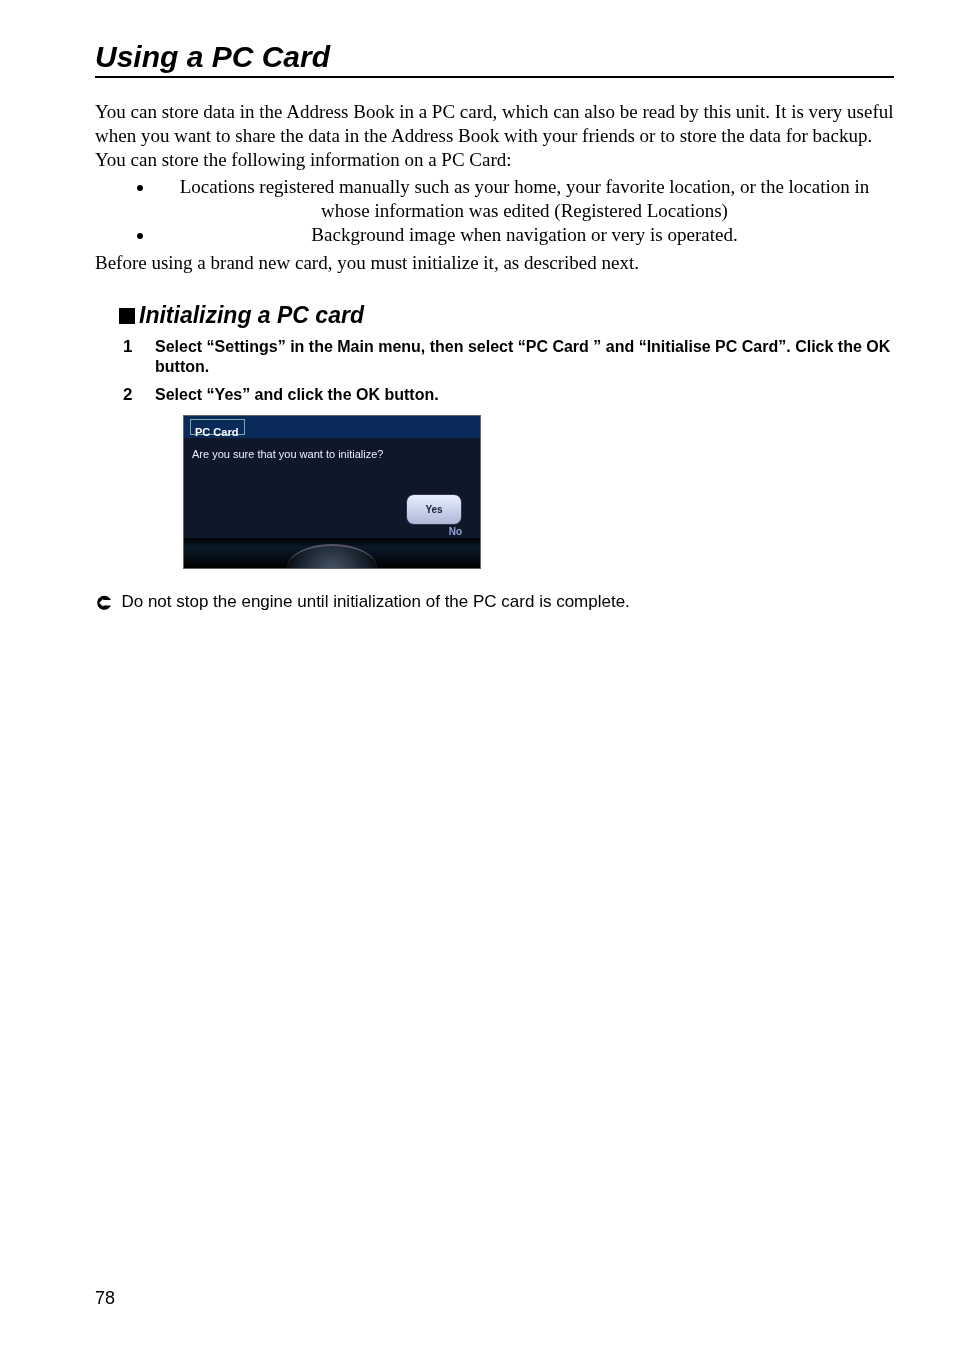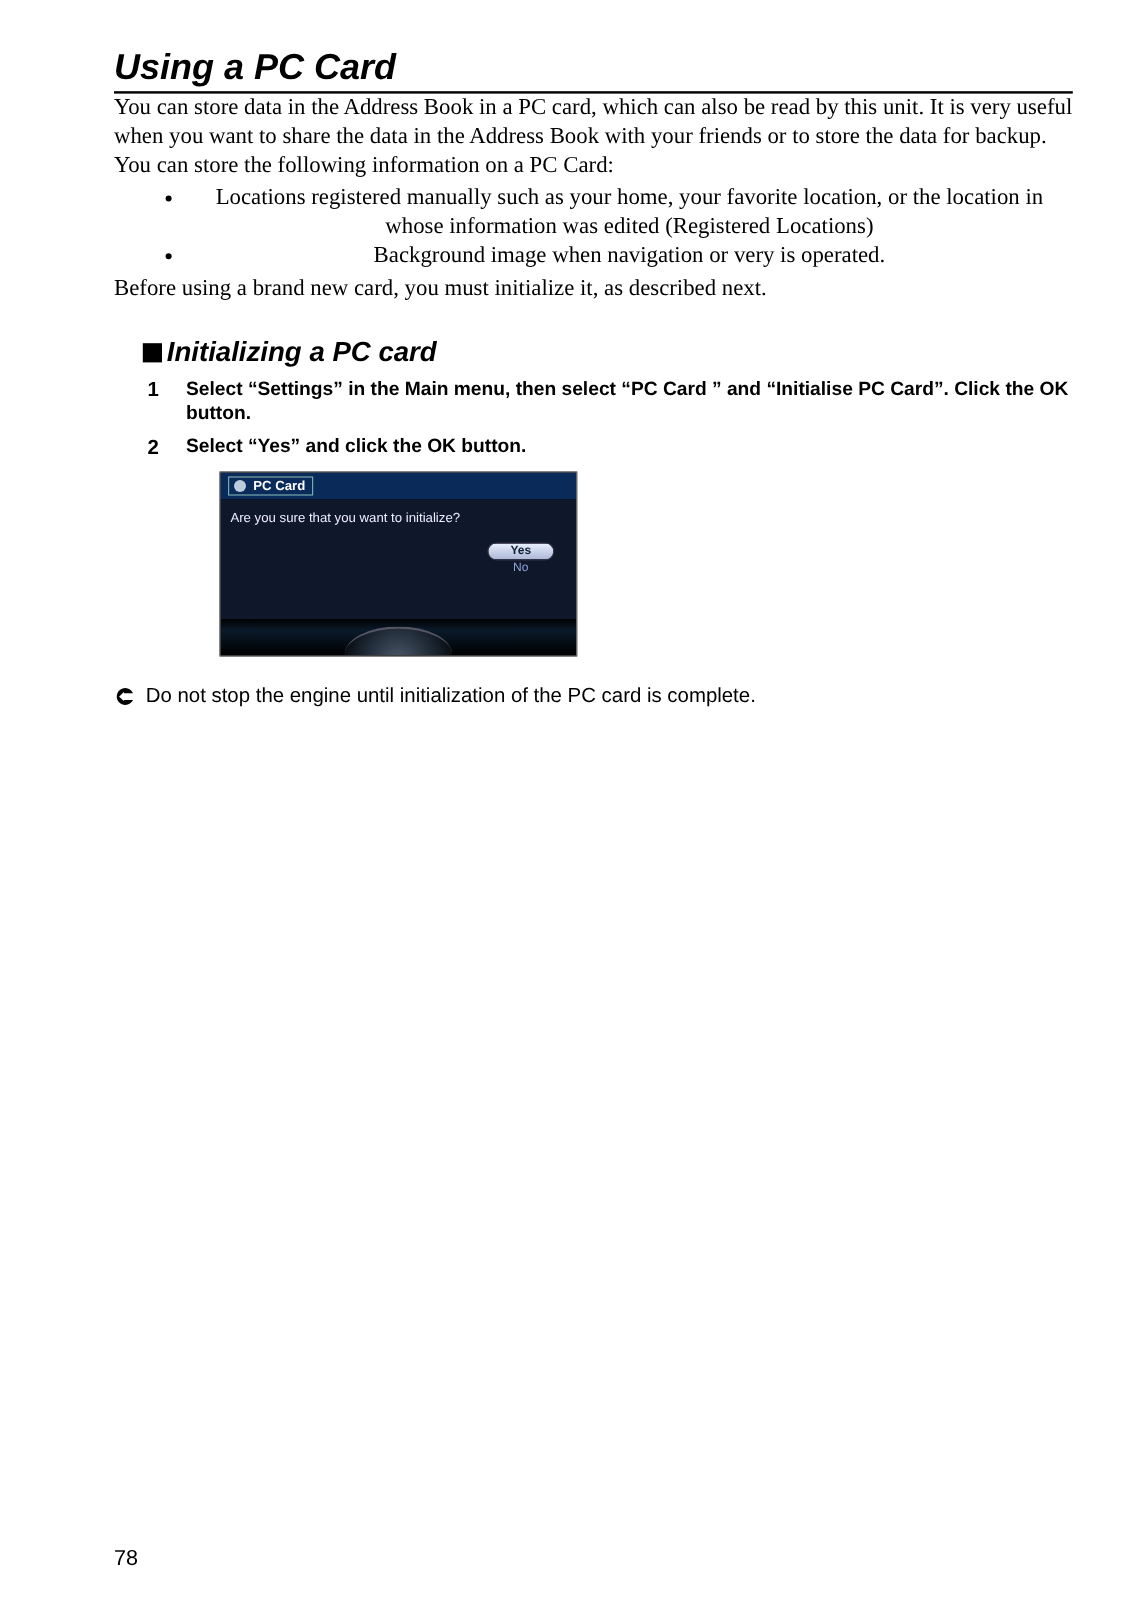--- a/index.html
+++ b/index.html
@@ -12,21 +12,21 @@
     position: relative;
     padding: 40px 60px 40px 95px;
   }
   .page-title {
     font-family: Arial, Helvetica, sans-serif;
     font-weight: bold;
     font-style: italic;
     font-size: 30px;
     border-bottom: 2px solid #000;
     padding-bottom: 2px;
-    margin-bottom: 0;
+    margin-bottom: 22px;
   }
   .intro-p {
     font-size: 19px;
     line-height: 1.25;
   }
   .bullets {
     list-style: disc;
     margin: 4px 0 4px 60px;
     font-size: 19px;
     line-height: 1.25;
@@ -103,20 +103,21 @@
     font-size: 11px;
     font-weight: bold;
   }
   .fig-titlebar-inner {
     display: flex;
     align-items: center;
     gap: 6px;
     border: 1px solid #7aa;
     padding: 0 6px 0 4px;
     height: 16px;
+    flex-direction: column;
   }
   .gear-tiny {
     width: 10px; height: 10px;
     border-radius: 50%;
     background: #bcd;
   }
   .fig-body {
     background: #0f172a;
     color: #eef;
     padding: 10px 8px 4px 8px;
@@ -129,37 +130,38 @@
     position: absolute;
     right: 18px;
     top: 36px;
     display: flex;
     flex-direction: column;
     gap: 1px;
     align-items: center;
   }
   .fig-btn {
     width: 56px;
-    height: 15px;
+    height: 31px;
     border-radius: 8px;
     background: linear-gradient(#e8efff, #aeb8d8);
     border: 1px solid #334;
     color: #123;
     font-size: 10px;
     display: flex;
     align-items: center;
     justify-content: center;
     font-weight: bold;
+    margin-top: 20px;
   }
   .fig-btn-no {
     width: 56px;
     color: #8fa4d8;
     font-size: 10px;
-    text-align: center;
-    font-weight: normal;
+    text-align: right;
+    font-weight: bold;
   }
   .fig-bottom {
     height: 30px;
     background: linear-gradient(#000 0%, #0a1a2a 30%, #000 100%);
     display:flex;
     align-items:flex-end;
     justify-content:center;
     overflow:hidden;
   }
   .gear-shape {

